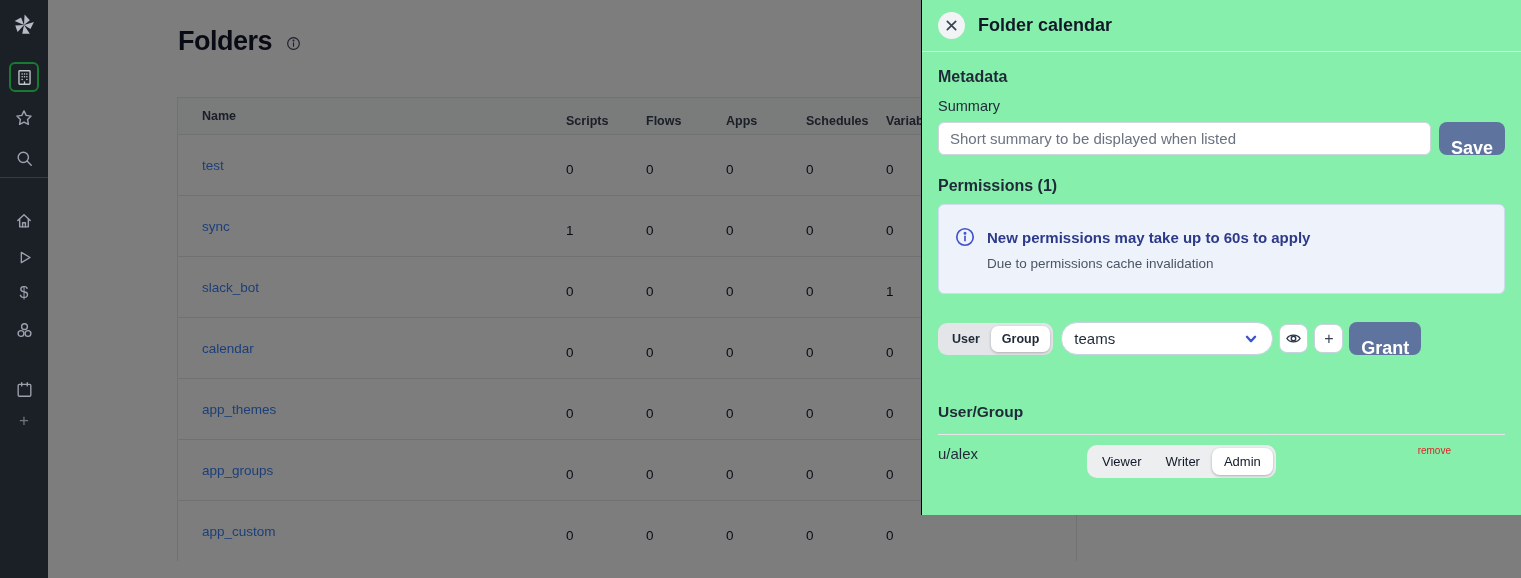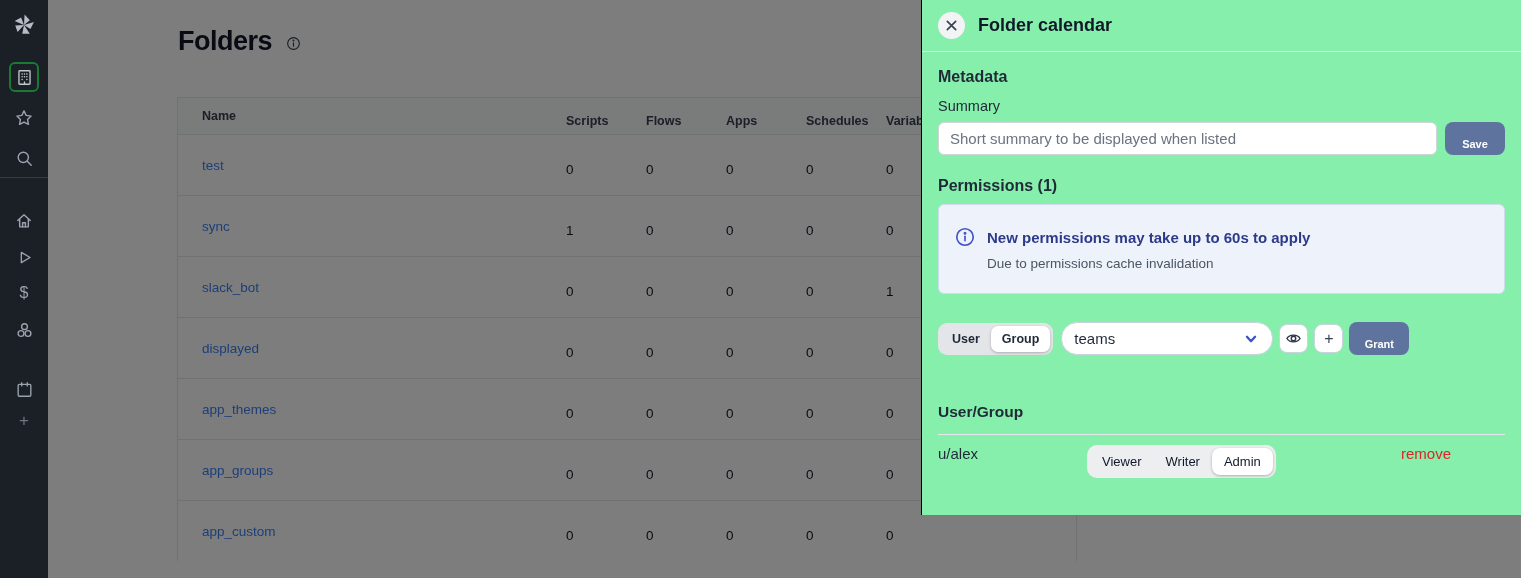--- a/index.html
+++ b/index.html
@@ -45,21 +45,21 @@
   .drawer-title { margin-left:13px; font-size:18px; font-weight:bold; color:#111827; }
   .drawer-body { padding:16px; }
 
   .section-h { font-size:16px; font-weight:bold; color:#1f2937; }
   .field-label { margin-top:12px; font-size:14.5px; color:#1f2937; }
   .summary-row { margin-top:8px; display:flex; align-items:center; gap:8px; }
   .text-input { flex:1; height:33px; border:1px solid #d0d5dc; border-radius:6px; padding:0 11px;
     font-size:15px; font-family:"Liberation Sans", sans-serif; color:#111827; outline:none; }
   .text-input::placeholder { color:#6b7280; }
   .btn-primary { height:33px; min-width:60px; padding:16px 12px; border:none; border-radius:8px;
-    background:#5e749e; color:#fff; font-weight:bold; font-size:11px; cursor:pointer;
+    background:#5e749e; color:#fff; font-weight:bold; font-size:18px; cursor:pointer;
     font-family:"Liberation Sans", sans-serif; }
 
   .perm-h { margin-top:22px; }
   .alert { margin-top:9px; min-height:89px; background:#eef3fb; border:1px solid #cfdcee;
     border-radius:6px; padding:22px 16px; }
   .alert-top { display:flex; align-items:center; gap:12px; }
   .alert-title { font-size:15px; font-weight:bold; color:#2d3a8a; }
   .alert-body { margin-left:32px; margin-top:9px; font-size:13.5px; color:#4b5563; }
 
   .controls-row { margin-top:28px; display:flex; align-items:center; }
@@ -76,21 +76,21 @@
   .grant-btn { margin-left:6px; }
 
   .acl-h { margin-top:48px; font-size:15.5px; }
   .acl-hr { margin-top:13px; border:none; border-top:1px solid #e5e7eb; }
   .acl-row { margin-top:10px; display:flex; align-items:flex-start; height:32px; }
   .acl-name { width:149px; font-size:15px; color:#1f2937; }
   .roles-seg { background:#eceef0; border-radius:10px; padding:3px; display:flex; }
   .role-btn { border:none; background:transparent; padding:6px 12px; font-size:13px; font-weight:normal;
     color:#111827; border-radius:8px; cursor:pointer; font-family:"Liberation Sans", sans-serif; }
   .role-btn.sel { background:#fff; box-shadow:0 1px 3px rgba(0,0,0,0.28); }
-  .remove-link { margin-left:auto; margin-right:54px; color:#dc2626; font-size:15px; font-weight:500;
+  .remove-link { margin-left:auto; margin-right:54px; color:#dc2626; font-size:10px; font-weight:500;
     text-decoration:none; cursor:pointer; }
   svg { display:block; }
 </style>
 </head>
 <body>
 
 <nav class="sidebar">
   <div class="logo-wrap">
     <svg width="28" height="28" viewBox="0 0 24 24">
       <g fill="#b7bcc4">
@@ -206,21 +206,21 @@
     </div>
     <div class="t-row">
       <div class="c-name"><a class="name-link">slack_bot</a></div>
       <div class="c-num cell-val">0</div>
       <div class="c-num cell-val">0</div>
       <div class="c-num cell-val">0</div>
       <div class="c-num cell-val">0</div>
       <div class="c-num cell-val">1</div>
     </div>
     <div class="t-row">
-      <div class="c-name"><a class="name-link">displayed</a></div>
+      <div class="c-name"><a class="name-link">calendar</a></div>
       <div class="c-num cell-val">0</div>
       <div class="c-num cell-val">0</div>
       <div class="c-num cell-val">0</div>
       <div class="c-num cell-val">0</div>
       <div class="c-num cell-val">0</div>
     </div>
     <div class="t-row">
       <div class="c-name"><a class="name-link">app_themes</a></div>
       <div class="c-num cell-val">0</div>
       <div class="c-num cell-val">0</div>

